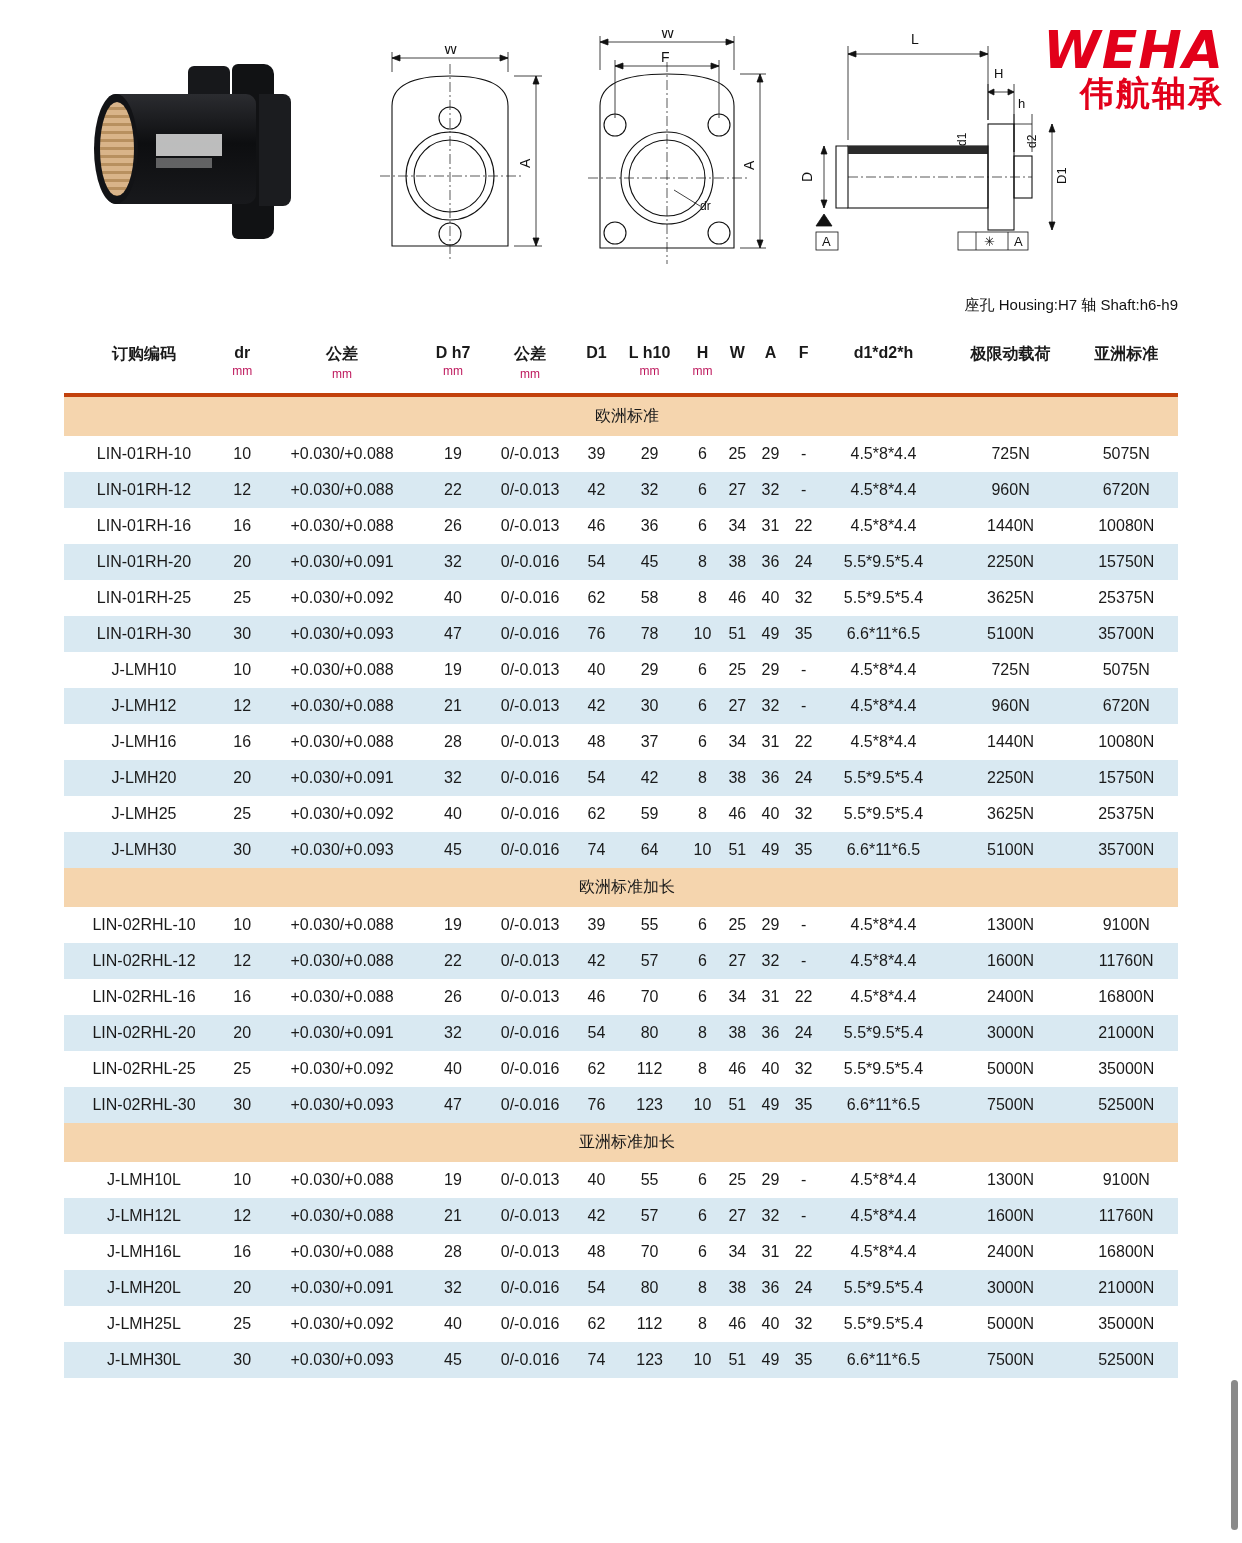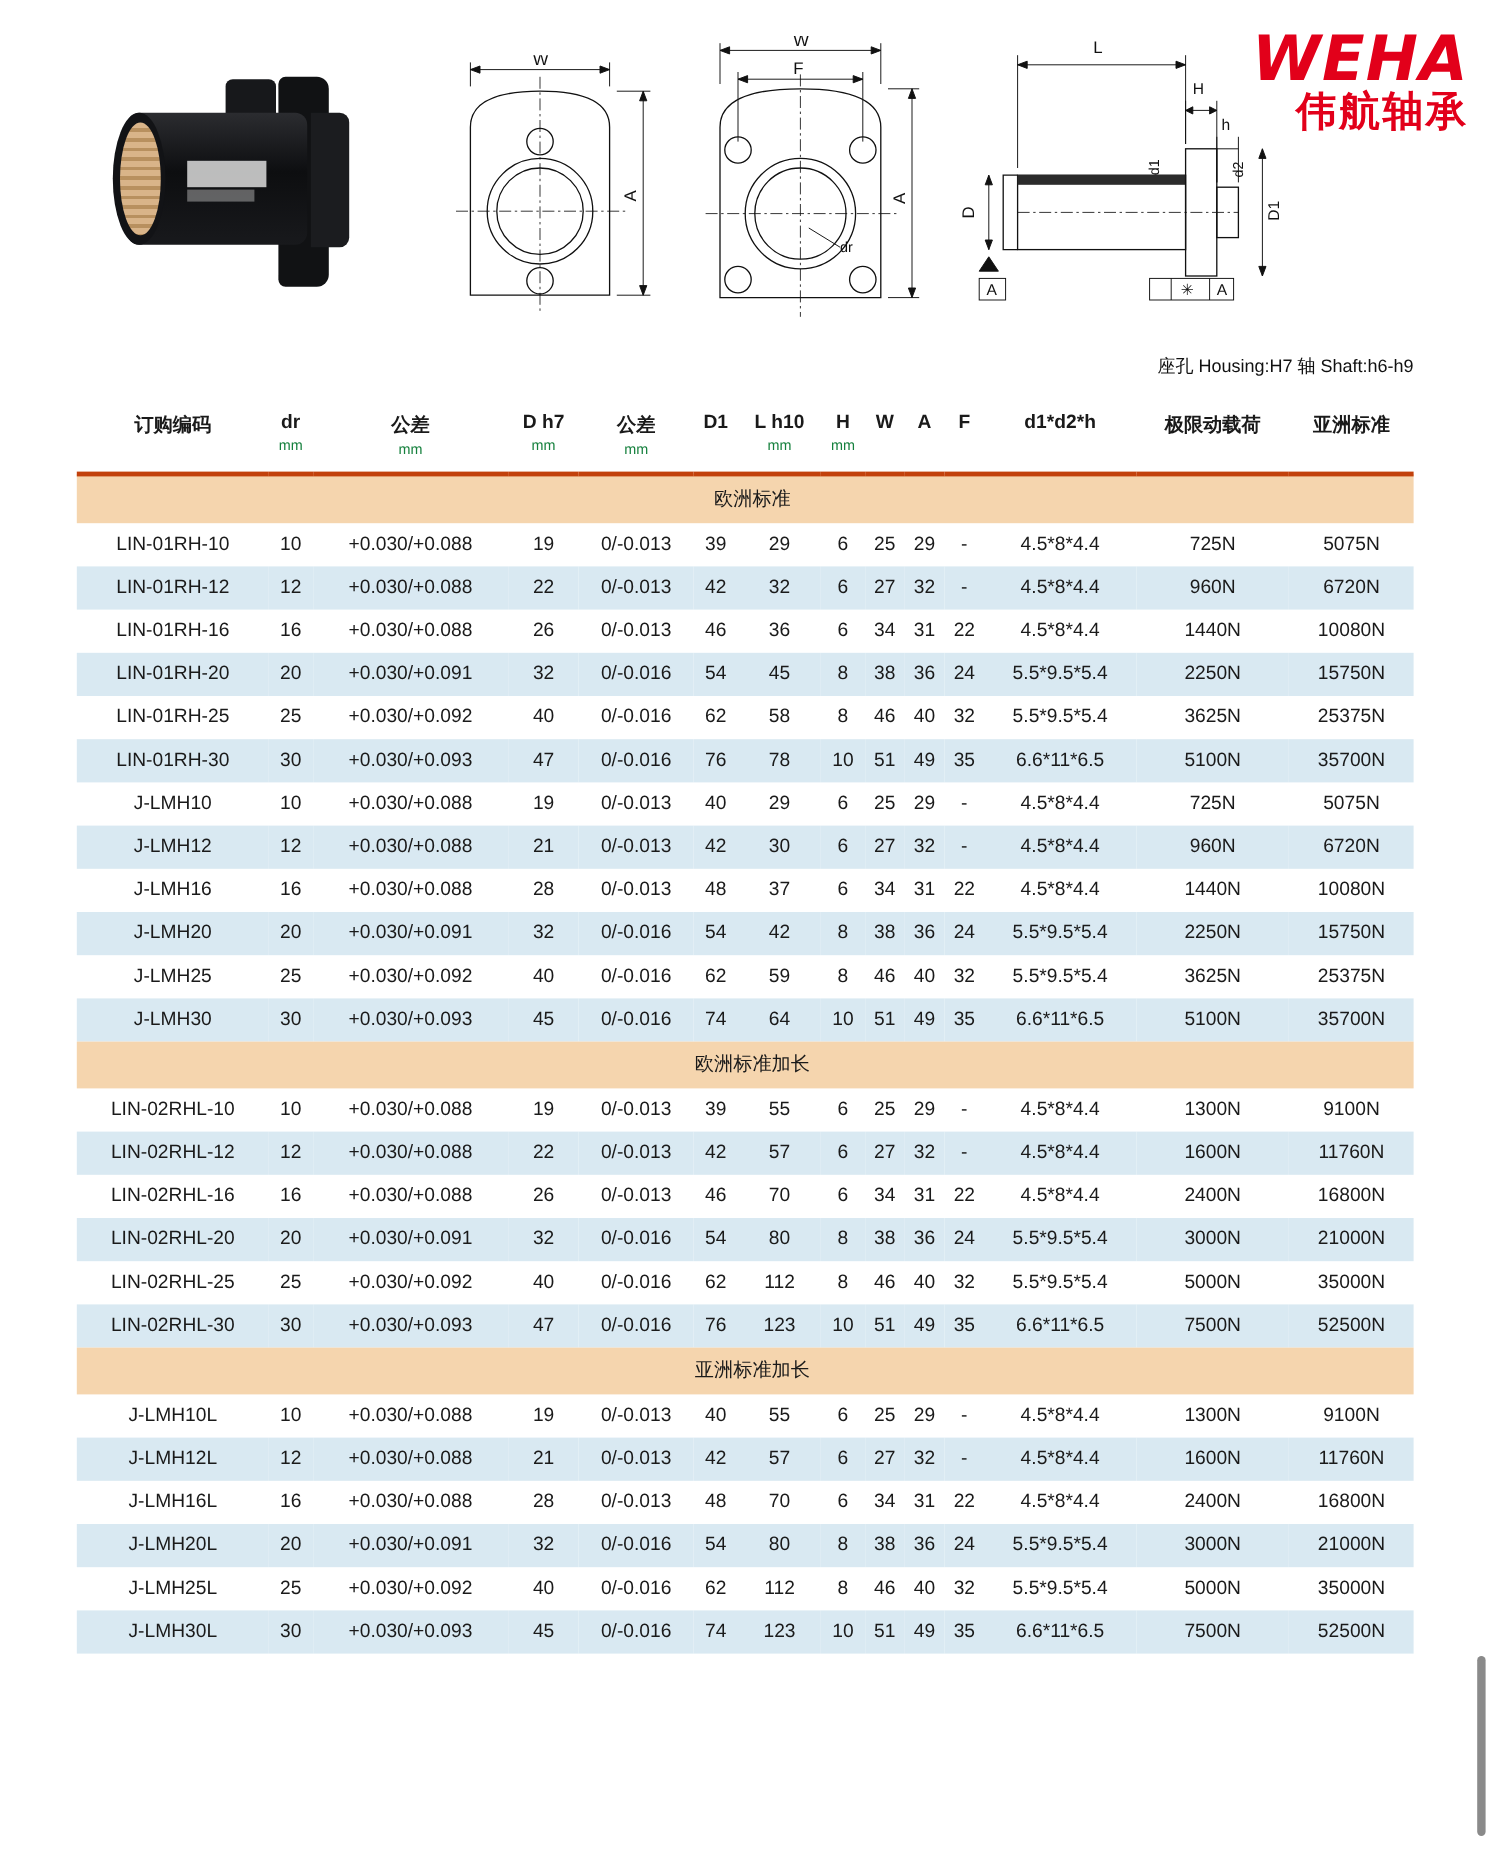--- a/index.html
+++ b/index.html
@@ -83,21 +83,21 @@
   }
   table.spec thead th {
     font-weight: bold;
     padding: 8px 2px 12px 2px;
     vertical-align: top;
     text-align: center;
     border-bottom: 4px solid #c2410c;
     white-space: nowrap;
   }
   table.spec thead th .unit {
-    display: block; font-weight: normal; font-size: 12px; color: #15803d; margin-top: 2px;
+    display: block; font-weight: normal; font-size: 12px; color: #be185d; margin-top: 2px;
   }
   table.spec td {
     text-align: center;
     padding: 9px 2px;
     white-space: nowrap;
   }
   table.spec tr.zebra td { background: #d9e9f2; }
   table.spec tr.group td {
     background: #f5d5ae;
     text-align: center;

